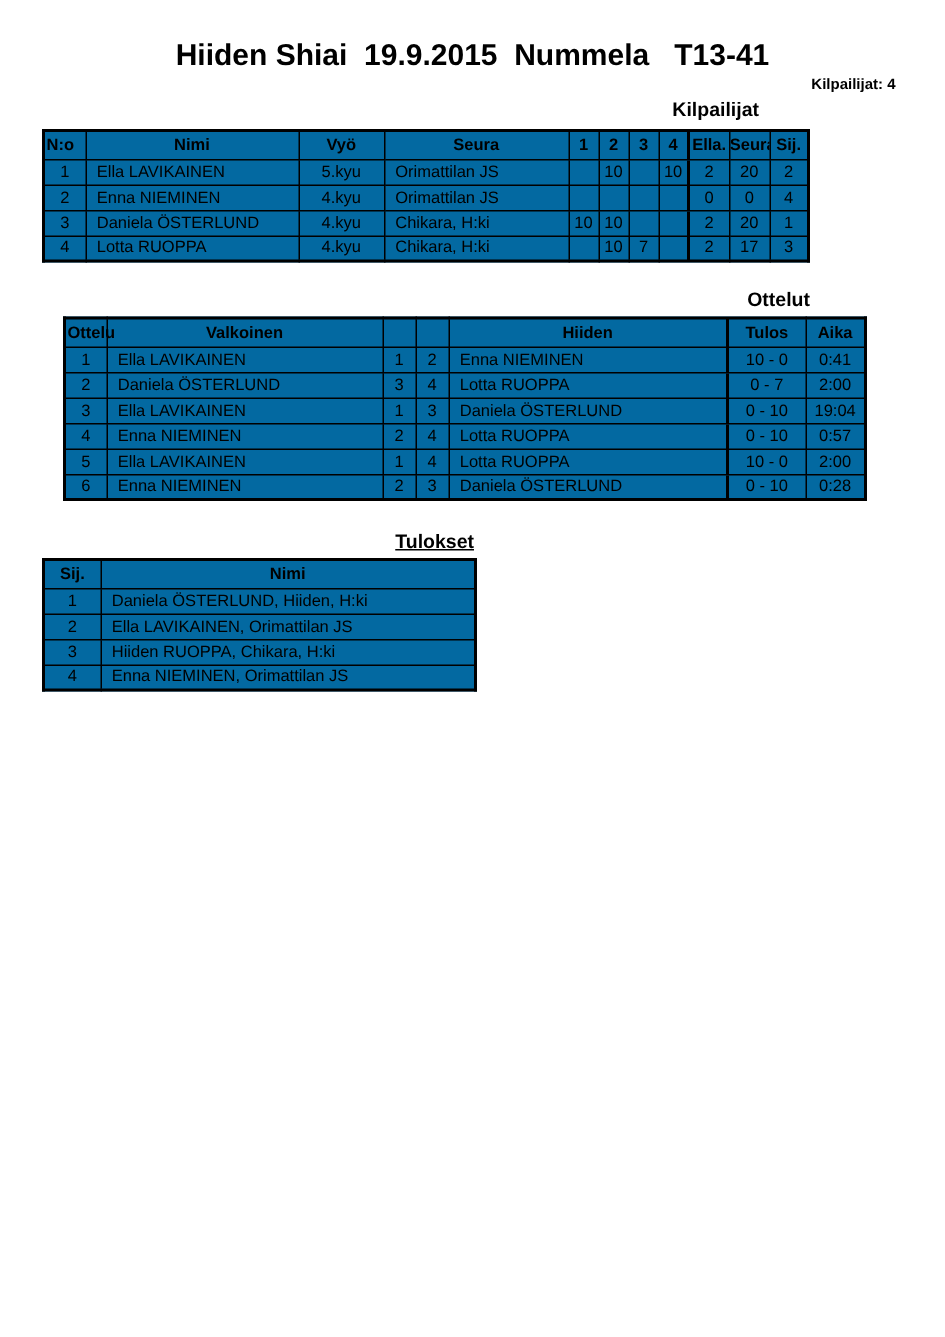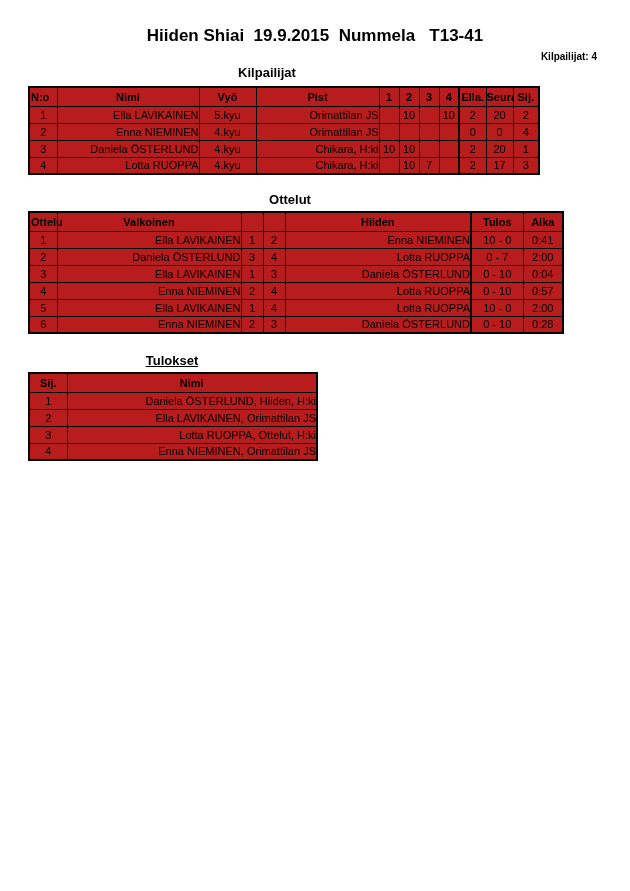--- a/index.html
+++ b/index.html
@@ -7,63 +7,63 @@
   body {
     position: relative;
     background: #ffffff;
     color: #000000;
     font-family: "Liberation Sans", sans-serif;
   }
   .page-title {
     position: absolute;
     top: 26px; left: 0; width: 630px;
     text-align: center;
-    font-size: 17px;
+    font-size: 20px;
     font-weight: bold;
     white-space: pre;
   }
   .count-label {
     position: absolute;
     top: 51px; right: 33px;
     font-size: 10px;
     font-weight: bold;
   }
   .section-heading {
     position: absolute;
-    text-align: center;
+    text-align: right;
     font-size: 13px;
     font-weight: bold;
   }
   .heading-kilpailijat { top: 65px; left: 28px; width: 478px; }
   .heading-ottelut    { top: 192px; left: 40px; width: 500px; }
   .heading-tulokset   { top: 353px; left: 28px; width: 288px; text-decoration: underline; }
 
   table {
     position: absolute;
     border-collapse: collapse;
     table-layout: fixed;
     border: 2px solid #000;
-    background: #b91c1c;
+    background: #0369a1;
   }
   th, td {
     border: 1px solid #000;
     font-size: 11px;
     overflow: hidden;
     white-space: nowrap;
     text-align: center;
     vertical-align: middle;
   }
   th { font-weight: bold; height: 19px; }
   td { height: 17px; }
-  .al { text-align: right; padding-left: 7px; }
+  .al { text-align: left; padding-left: 7px; }
   .hdr-left { text-align: left; padding-left: 1px; overflow: visible; }
   .sep-left { border-left: 2px solid #000; }
 
   .table-kilpailijat { top: 86px;  left: 28px; width: 510px; }
-  .table-ottelut     { top: 211px; left: 28px; width: 534px; }
+  .table-ottelut     { top: 211px; left: 42px; width: 534px; }
   .table-tulokset    { top: 372px; left: 28px; width: 288px; }
 </style>
 </head>
 <body>
 
 <div class="page-title">Hiiden Shiai  19.9.2015  Nummela   T13-41</div>
 <div class="count-label">Kilpailijat: 4</div>
 
 <div class="section-heading heading-kilpailijat">Kilpailijat</div>
 
@@ -79,21 +79,21 @@
       <col style="width:20px">
     <col style="width:27px">
       <col style="width:27px">
       <col style="width:26px">
   </colgroup>
   <tbody>
       <tr>
     <th class="hdr-left">N:o</th>
     <th>Nimi</th>
     <th>Vyö</th>
-    <th>Pist</th>
+    <th>Seura</th>
     <th>1</th>
     <th>2</th>
     <th>3</th>
     <th>4</th>
     <th class="sep-left">Ella.</th>
     <th>Seura.</th>
     <th>Sij.</th>
   </tr>
   <tr>
     <td>1</td>
@@ -190,21 +190,21 @@
     <td class="sep-left">0 - 7</td>
     <td>2:00</td>
   </tr>
   <tr>
     <td>3</td>
     <td class="al">Ella LAVIKAINEN</td>
     <td>1</td>
     <td>3</td>
     <td class="al">Daniela ÖSTERLUND</td>
     <td class="sep-left">0 - 10</td>
-    <td>0:04</td>
+    <td>19:04</td>
   </tr>
   <tr>
     <td>4</td>
     <td class="al">Enna NIEMINEN</td>
     <td>2</td>
     <td>4</td>
     <td class="al">Lotta RUOPPA</td>
     <td class="sep-left">0 - 10</td>
     <td>0:57</td>
   </tr>
@@ -244,20 +244,20 @@
   <tr>
     <td>1</td>
     <td class="al">Daniela ÖSTERLUND, Hiiden, H:ki</td>
   </tr>
   <tr>
     <td>2</td>
     <td class="al">Ella LAVIKAINEN, Orimattilan JS</td>
   </tr>
   <tr>
     <td>3</td>
-    <td class="al">Lotta RUOPPA, Ottelut, H:ki</td>
+    <td class="al">Hiiden RUOPPA, Chikara, H:ki</td>
   </tr>
   <tr>
     <td>4</td>
     <td class="al">Enna NIEMINEN, Orimattilan JS</td>
   </tr>
 </tbody>
   </table>
 
 </body></html>

